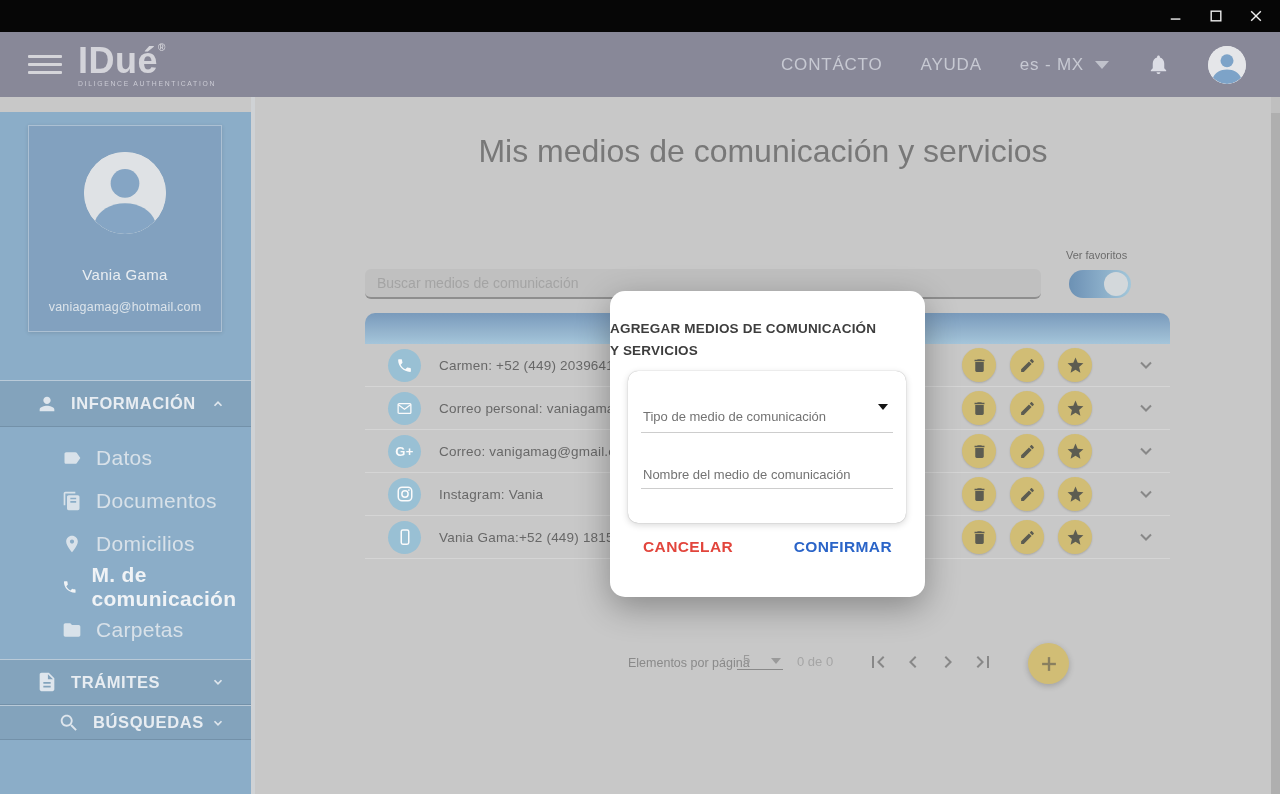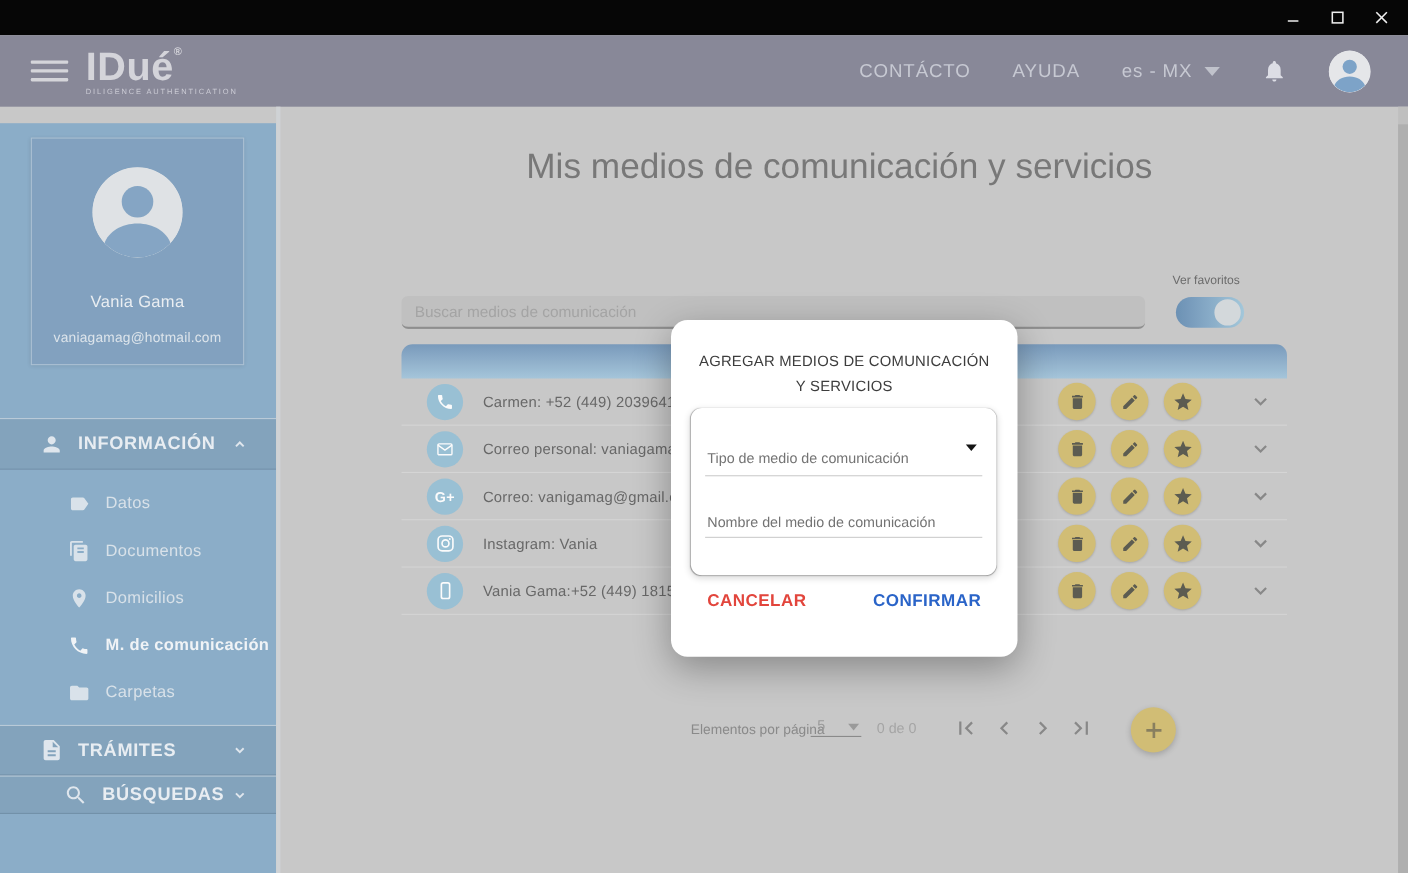--- a/index.html
+++ b/index.html
@@ -39,21 +39,21 @@
   .profile-email { margin-top:17px; color:#e0e8ef; font-size:12.5px; letter-spacing:0.2px; }
 
   .nav-header { position:absolute; left:0; width:251px; background:rgba(0,0,0,0.055);
                 border-top:1px solid rgba(255,255,255,0.45); border-bottom:1px solid rgba(80,105,130,0.3);
                 display:flex; align-items:center; color:#ecf1f6; cursor:pointer; }
   .nav-header svg.lead { margin-left:36px; }
   .nav-header .lbl { margin-left:13px; font-weight:bold; font-size:16.5px; letter-spacing:0.6px; }
   .nav-header .chev { margin-left:auto; margin-right:26px; display:flex; }
   .subnav { position:absolute; left:0; top:324px; width:251px; }
   .subitem { height:43px; display:flex; align-items:center; padding-left:62px; color:#dce5ed; cursor:pointer; }
-  .subitem .lbl { margin-left:14px; font-size:15px; letter-spacing:0.3px; }
+  .subitem .lbl { margin-left:14px; font-size:21px; letter-spacing:0.3px; }
   .subitem.active { color:#f4f7fa; }
   .subitem.active .lbl { font-weight:bold; }
   .logout { position:absolute; left:0; top:628px; width:251px; height:40px; display:flex; align-items:center; color:#dbe3ea; cursor:pointer; }
   .logout svg { margin-left:34px; }
   .logout .lbl { margin-left:13px; font-weight:bold; font-size:16.5px; letter-spacing:0.6px; }
 
   
   .page-title { position:absolute; left:438px; top:128px; width:650px; text-align:center;
                 font-size:32px; color:#7a7a7a; line-height:47px; font-weight:400; }
   .search-input { position:absolute; left:365px; top:269px; width:676px; height:30px; background:#c3c3c3;
@@ -90,21 +90,21 @@
   .fab { position:absolute; left:1028px; top:643px; width:41px; height:41px; border-radius:50%; background:#d5c077;
          display:flex; align-items:center; justify-content:center; box-shadow:0 2px 6px rgba(0,0,0,0.2); cursor:pointer; }
 
   .scrollbar { position:absolute; right:0; top:97px; width:9px; height:697px; background:#c2c2c2; }
   .scroll-thumb { position:absolute; left:0; top:16px; width:9px; height:681px; background:#b2b2b2; cursor:pointer; }
 
   
   .overlay { position:absolute; inset:0; background:rgba(40,40,40,0.02); z-index:5; }
   .modal { position:absolute; left:610px; top:291px; width:315px; height:306px; background:#fff;
            border-radius:15px; box-shadow:0 10px 34px rgba(0,0,0,0.32); z-index:10; }
-  .modal-title { margin-top:27px; text-align:center; font-size:13.5px; color:#3d3d3d; line-height:1.6; letter-spacing:0.2px; }
+  .modal-title { margin-top:27px; text-align:left; font-size:13.5px; color:#3d3d3d; line-height:1.6; letter-spacing:0.2px;font-weight:bold; }
   .modal-card { position:absolute; left:18px; top:80px; width:278px; height:152px; border-radius:10px; background:#fff;
                 box-shadow:0 0 1px rgba(0,0,0,0.35), 0 2px 7px rgba(0,0,0,0.16); }
   .m-label { position:absolute; left:15px; font-size:13px; color:#737373;margin-top:16px; }
   .m-arrow { position:absolute; right:18px; top:33px; width:0; height:0;
              border-left:5.5px solid transparent; border-right:5.5px solid transparent; border-top:6.5px solid #141414; }
   .m-line { position:absolute; left:13px; right:13px; border-bottom:1px solid #cdcdcd; }
   .m-field { position:absolute; left:0; right:0; cursor:pointer; }
   .modal-actions { position:absolute; left:0; right:0; top:247px; display:flex; justify-content:space-between; padding:0 33px; }
   .mbtn { background:none; border:none; font-family:"Liberation Sans",sans-serif; font-weight:bold;
           font-size:15.5px; letter-spacing:0.4px; cursor:pointer; }

